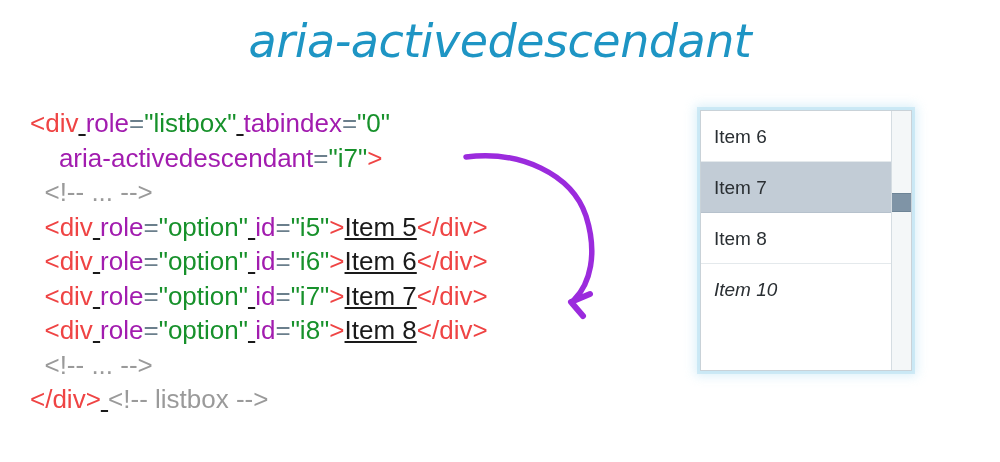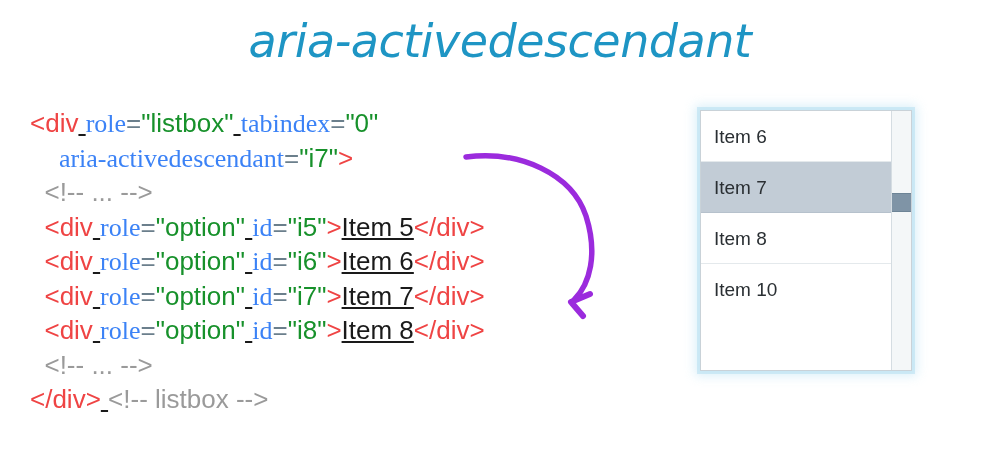--- a/index.html
+++ b/index.html
@@ -42,21 +42,21 @@
     font-size: 26px;
     line-height: 34.5px;
     white-space: pre;
     color: #222222;
   }
   #code-block .code-line {
     height: 34.5px;
     white-space: pre;
   }
   .tok-tag      { color: #ef4444; }
-  .tok-attr     { color: #3b82f6; font-family: Liberation Serif, serif; }
+  .tok-attr     { color: #a21caf; }
   .tok-eq       { color: #6b7f8c; }
   .tok-val      { color: #17912b; }
   .tok-text     { color: #1a1a1a; text-decoration: underline; }
   .tok-comment  { color: #9a9a9a; }
 
   
   #flow-arrow {
     position: absolute;
     left: 440px;
     top: 138px;
@@ -93,21 +93,21 @@
     padding-left: 13px;
     font-family: "Liberation Sans", sans-serif;
     font-size: 19px;
     color: #2a2f33;
     border-bottom: 1px solid #e4e9ec;
     box-sizing: border-box;
     background: #ffffff;
     white-space: nowrap;
     overflow: hidden;
   }
-  .listbox-option:last-child { border-bottom: none; }
+  .listbox-option:last-child { border-bottom: none; font-style: italic; }
   .listbox-option.is-active {
     background: #c2ccd6;
     border-bottom-color: #b6c1cc;
   }
 
   
   #listbox-scrollbar {
     position: relative;
     width: 20px;
     flex: 0 0 20px;

